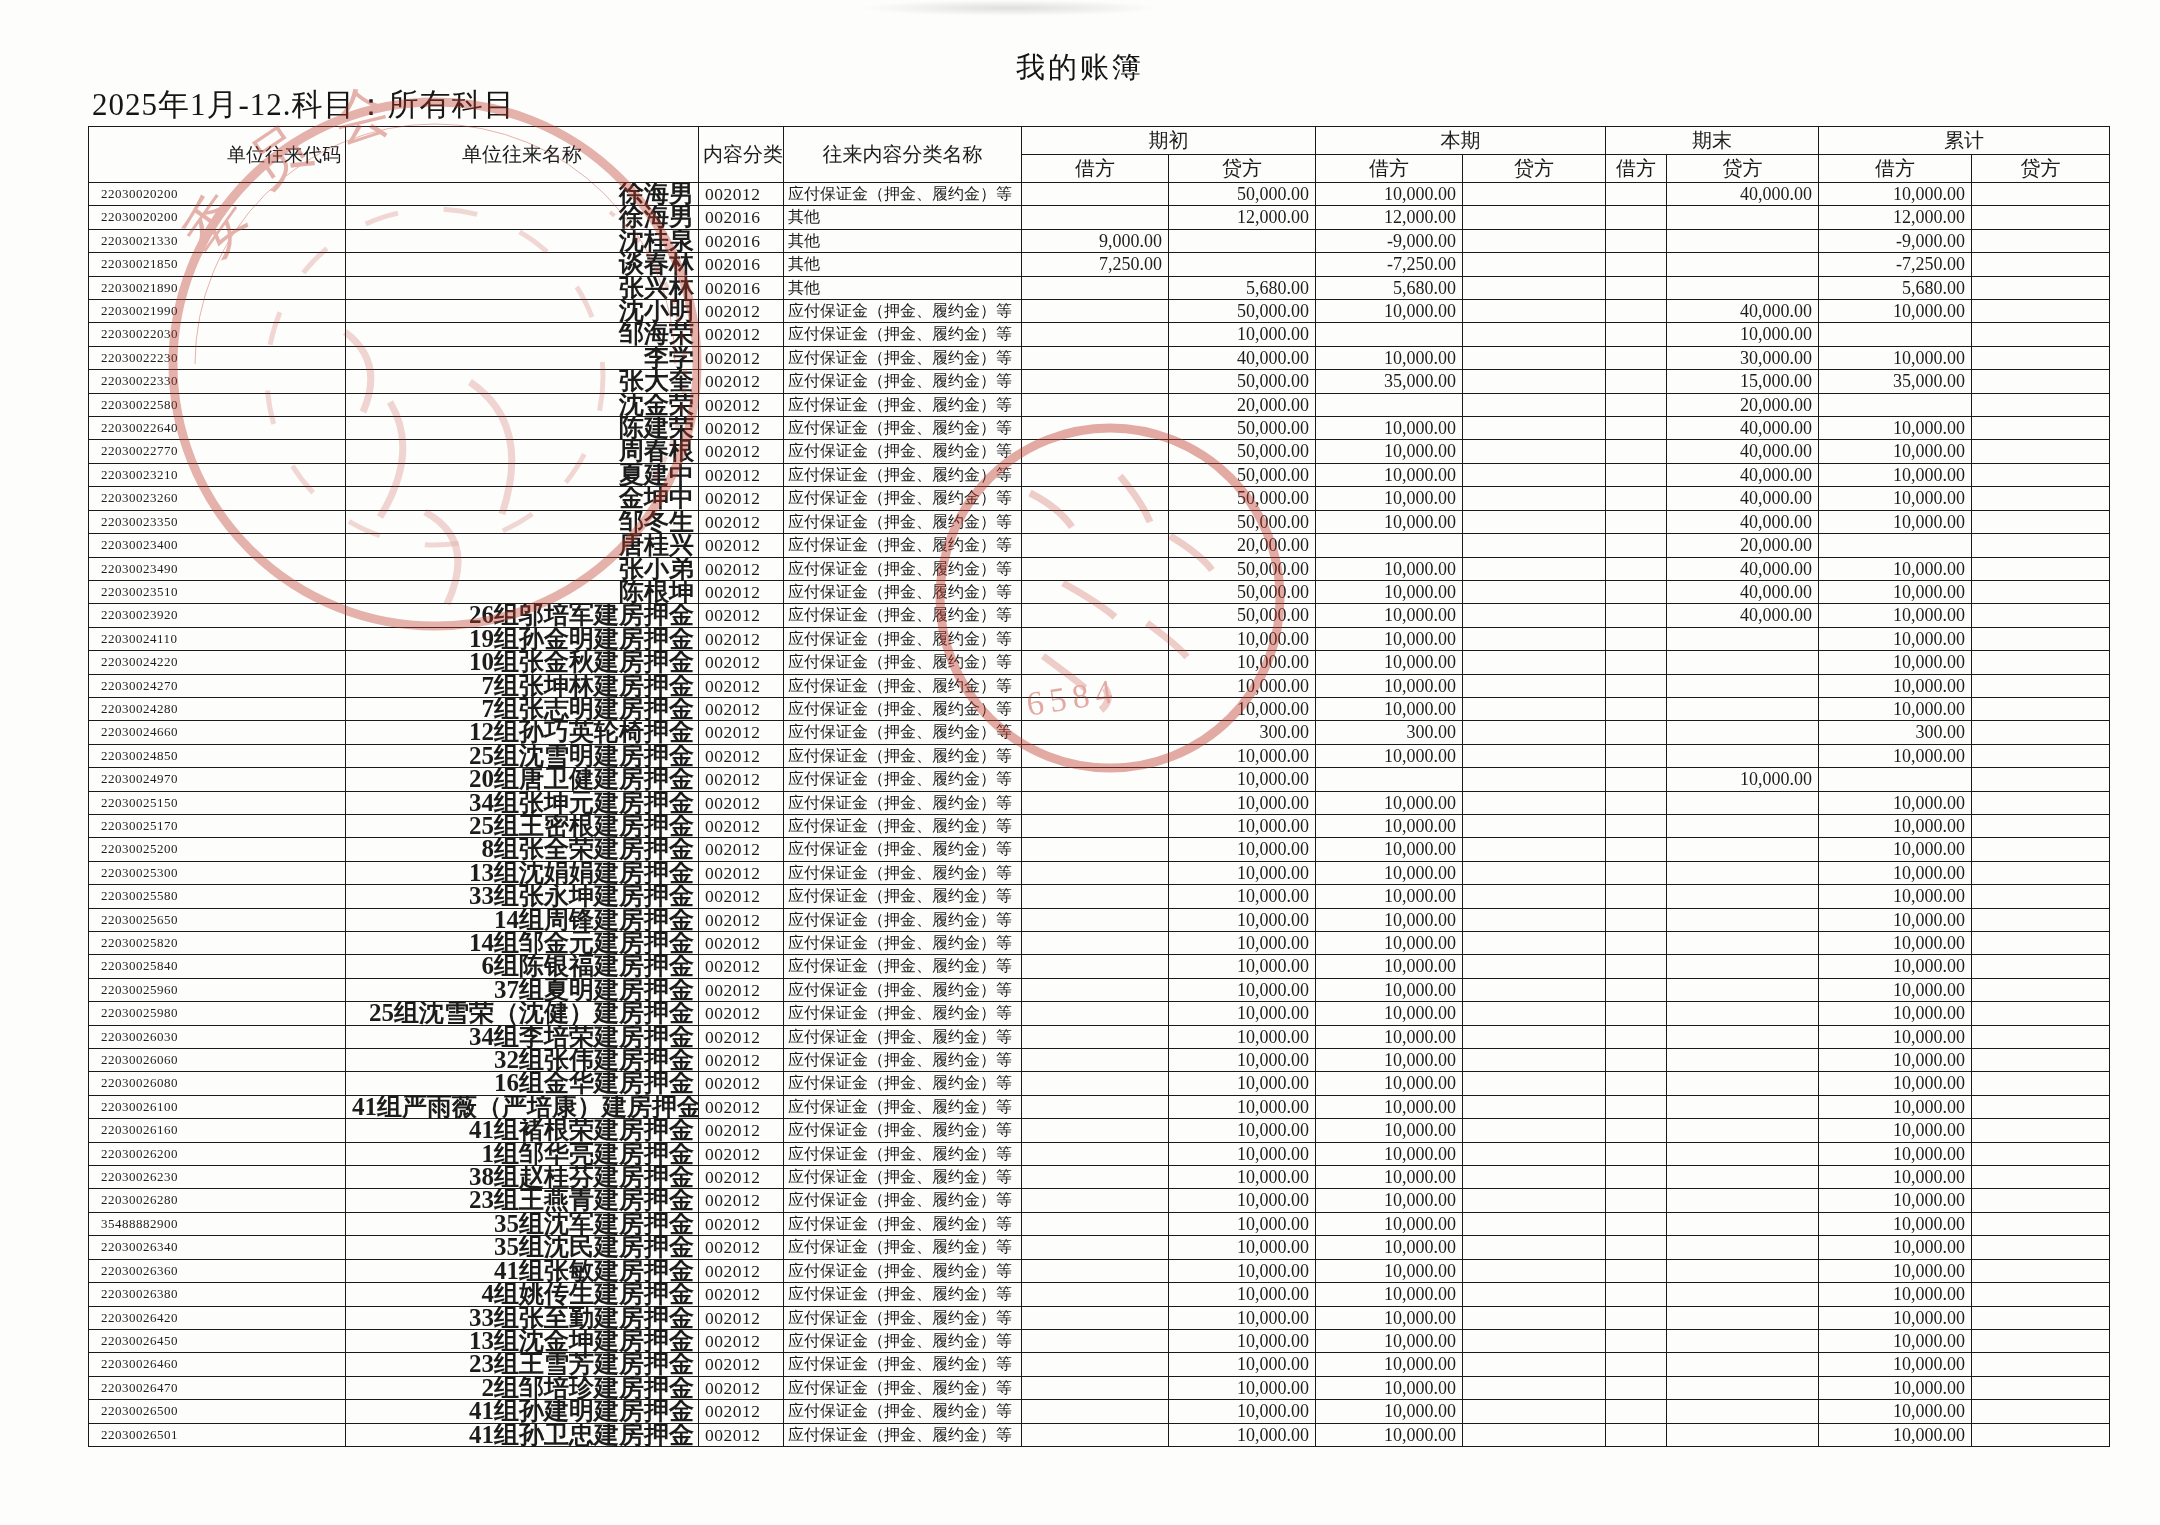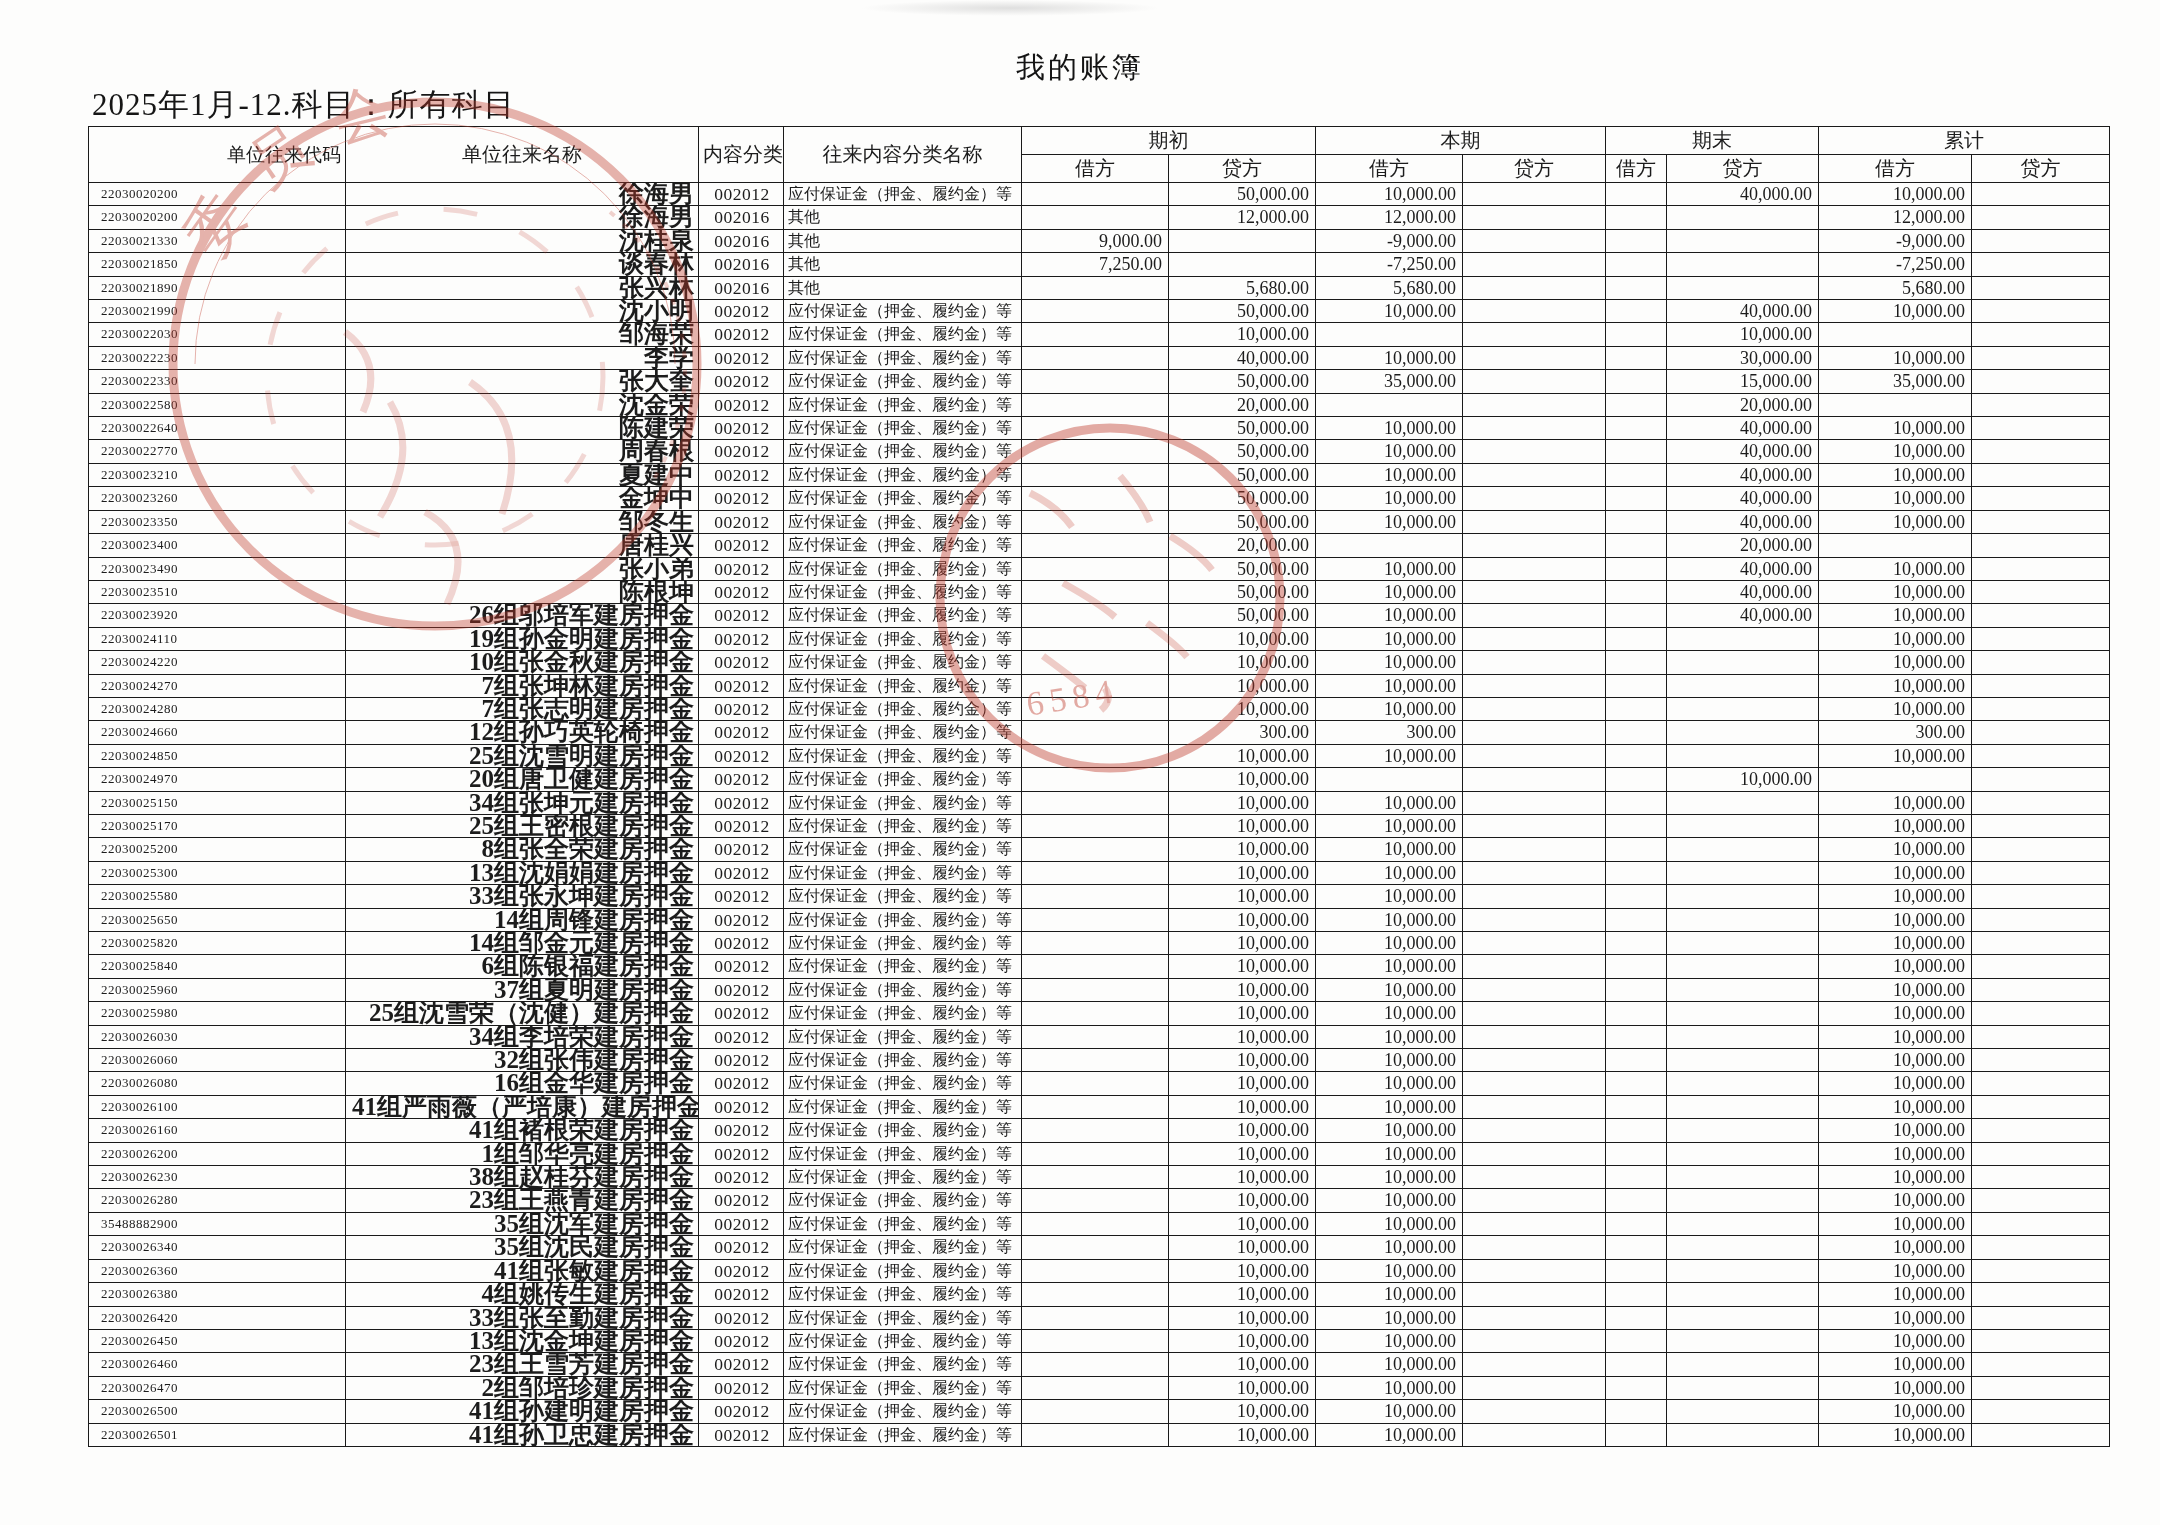--- a/index.html
+++ b/index.html
@@ -32,21 +32,21 @@
     padding:0 4px;vertical-align:middle;
     white-space:nowrap;overflow:hidden;
   }
   .ledger th{font-weight:normal;font-size:20px;text-align:center;}
   .ledger tr.h1 th{height:27px;}
   .ledger tr.h2 th{height:26px;}
   .ledger th.hc0{text-align:right;padding-left:5px;font-size:19px;}
   .ledger td{height:22.4px;line-height:22.4px;font-size:18px;}
   .ledger td.c0{font-size:13px;letter-spacing:.5px;text-align:left;padding-left:12px;}
   .ledger td.c1{font-size:25px;text-align:right;padding-left:6px;font-weight:bold;}
-  .ledger td.c2{font-size:17.5px;text-align:center;padding-left:6px;letter-spacing:.5px;}
+  .ledger td.c2{font-size:17.5px;text-align:left;padding-left:6px;letter-spacing:.5px;}
   .ledger td.c3{font-size:16px;text-align:left;padding-left:4px;}
   .ledger td.c4,.ledger td.c5,.ledger td.c6,.ledger td.c7,
   .ledger td.c8,.ledger td.c9,.ledger td.c10,.ledger td.c11{
     text-align:right;padding-right:6px;font-size:18px;
   }
   .stamp{position:absolute;pointer-events:none;filter:blur(.7px);}
   .stamp svg{display:block;}
 </style>
 </head>
 <body>

